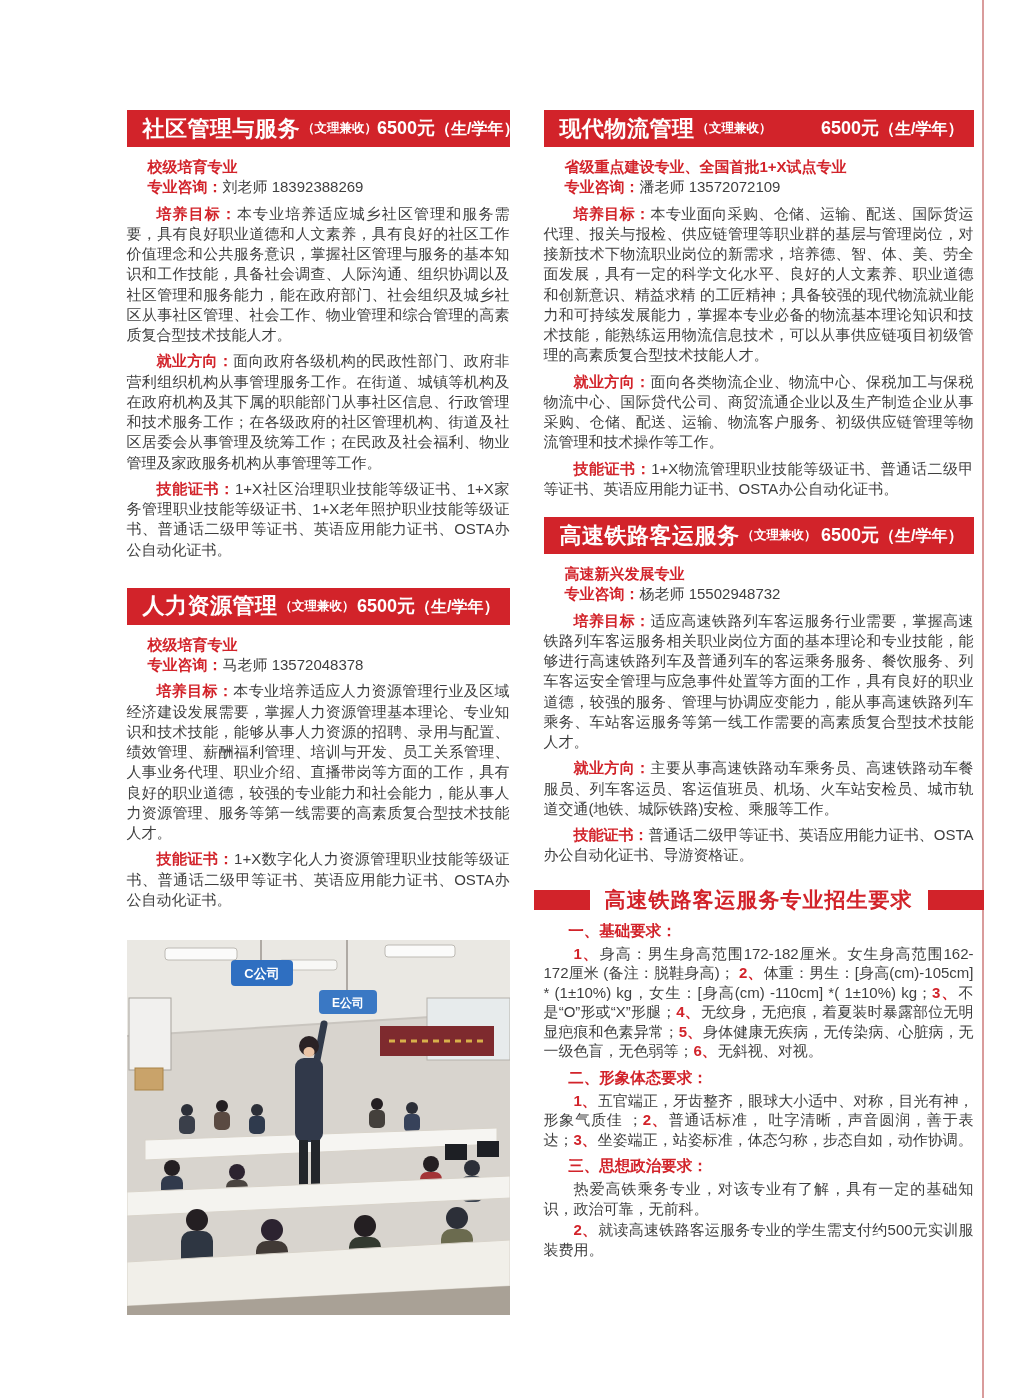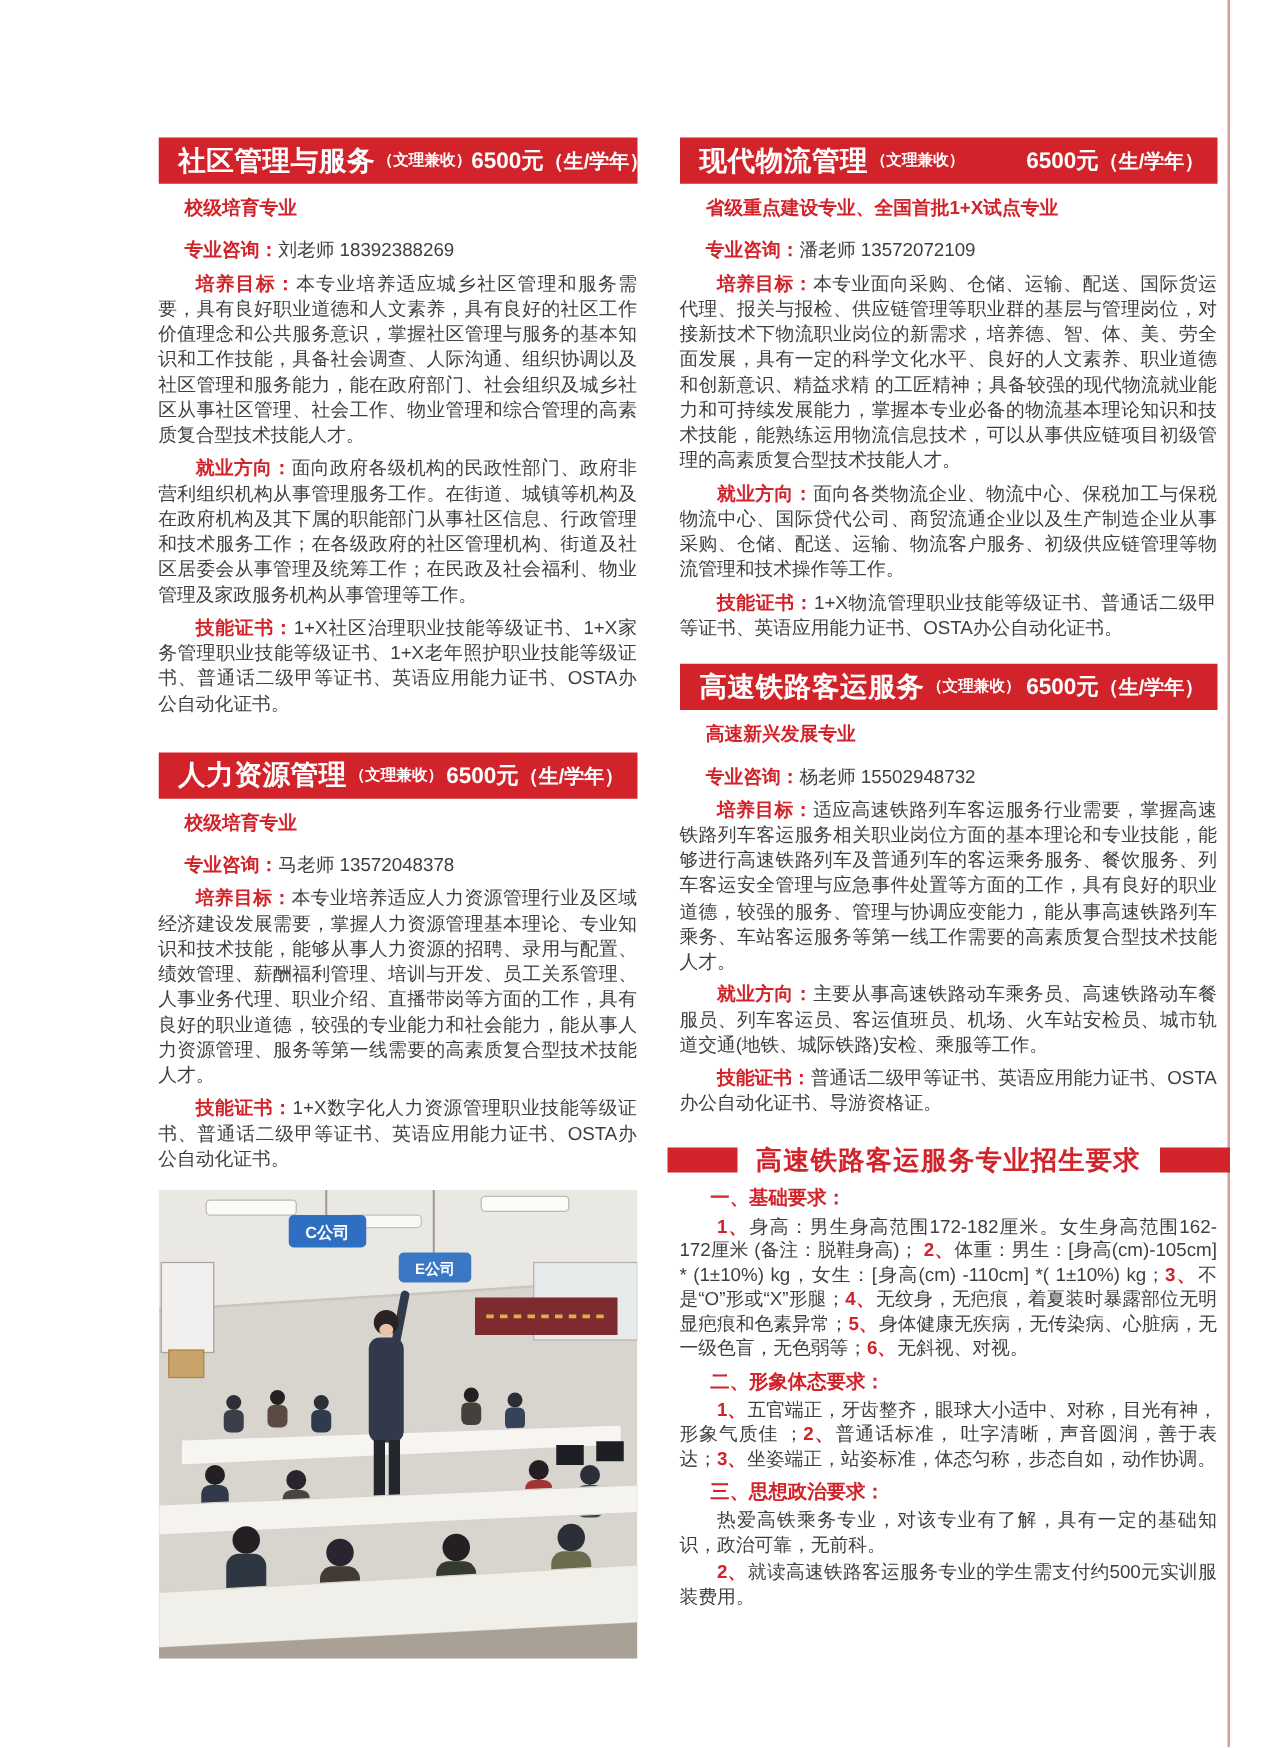--- a/index.html
+++ b/index.html
@@ -19,36 +19,36 @@
 
   
   .hdr { display:flex; align-items:center; background:var(--accent); height:37px; padding:0 10px 0 16px; color:#fff; }
   .hdr-title { font-size:22px; font-weight:800; letter-spacing:.5px; white-space:nowrap; }
   .hdr-admit { font-size:12.5px; font-weight:600; margin-left:2px; white-space:nowrap; }
   .hdr-tuition { margin-left:auto; display:flex; align-items:baseline; white-space:nowrap; }
   .hdr-price { font-size:18px; font-weight:800; }
   .hdr-unit  { font-size:16px; font-weight:600; }
 
   .feature { color:var(--accent); font-weight:800; margin:10px 0 0 1.4em; font-size:15px; }
-  .consult { margin:14px 0 0 1.4em; }
+  .consult { margin:0 0 0 1.4em; }
   .lbl { color:var(--accent); font-weight:800; }
   .para { margin-top:6px; text-indent:2em; text-align:justify; }
 
   .program + .program { margin-top:28px; }
   .col-right .program + .program { margin-top:18px; }
 
   
-  .photo { margin-top:14px; width:383px; height:375px; overflow:hidden; }
+  .photo { margin-top:30px; width:383px; height:375px; overflow:hidden; }
   .photo svg { display:block; }
 
   
   .requirements { margin-top:20px; }
   .req-title-row { display:flex; align-items:center; justify-content:center; gap:15px; }
   .req-bar { width:56px; height:20px; background:var(--accent); flex:0 0 auto; }
-  .req-title { font-size:21px; font-weight:800; color:var(--accent); letter-spacing:1px; white-space:nowrap;font-family:Liberation Serif, serif; }
+  .req-title { font-size:21px; font-weight:800; color:var(--accent); letter-spacing:1px; white-space:nowrap; }
   .req-heading { color:var(--accent); font-weight:800; font-size:15.5px; margin:7px 0 1px; text-indent:1.6em; }
   .req-para { text-indent:2em; text-align:justify; line-height:1.3; margin-top:2px; }
   .num { color:var(--accent); font-weight:800; padding-right:1px; }
 </style>
 </head>
 <body>
 
 <div class="page">
   <div class="edge-line"></div>
 

